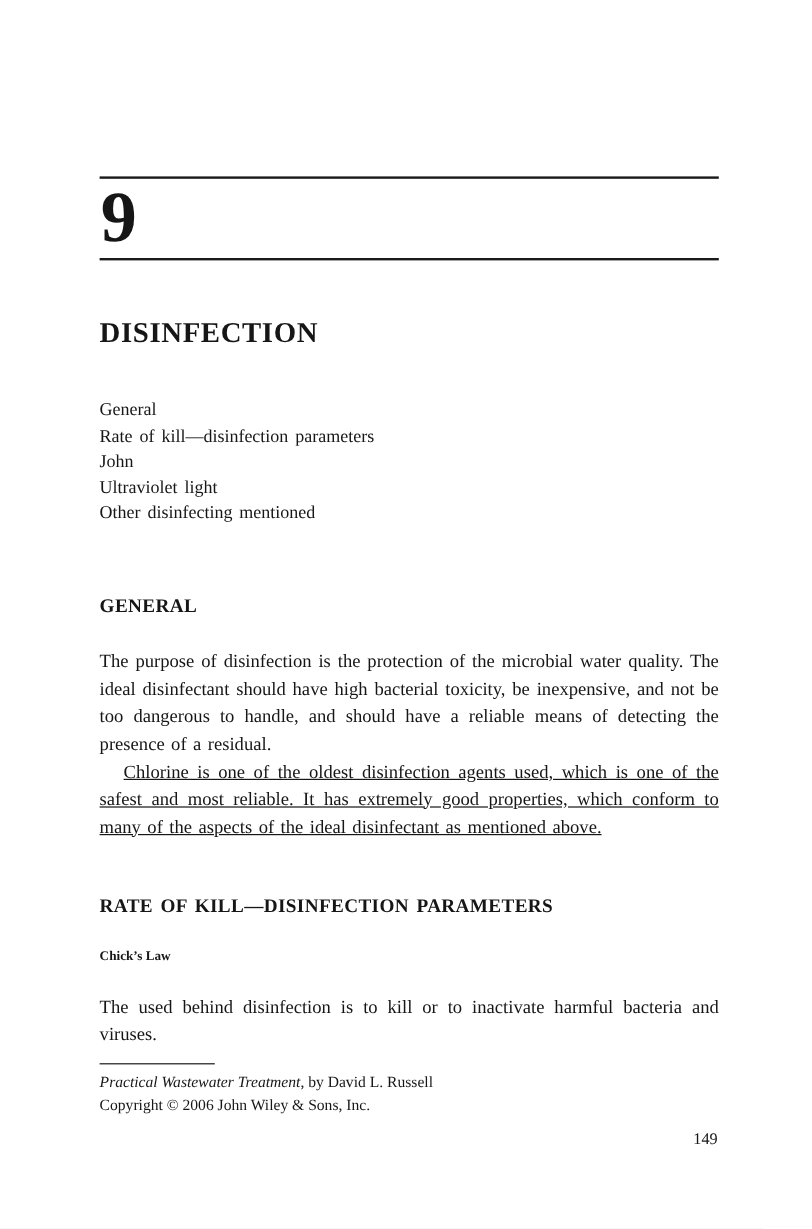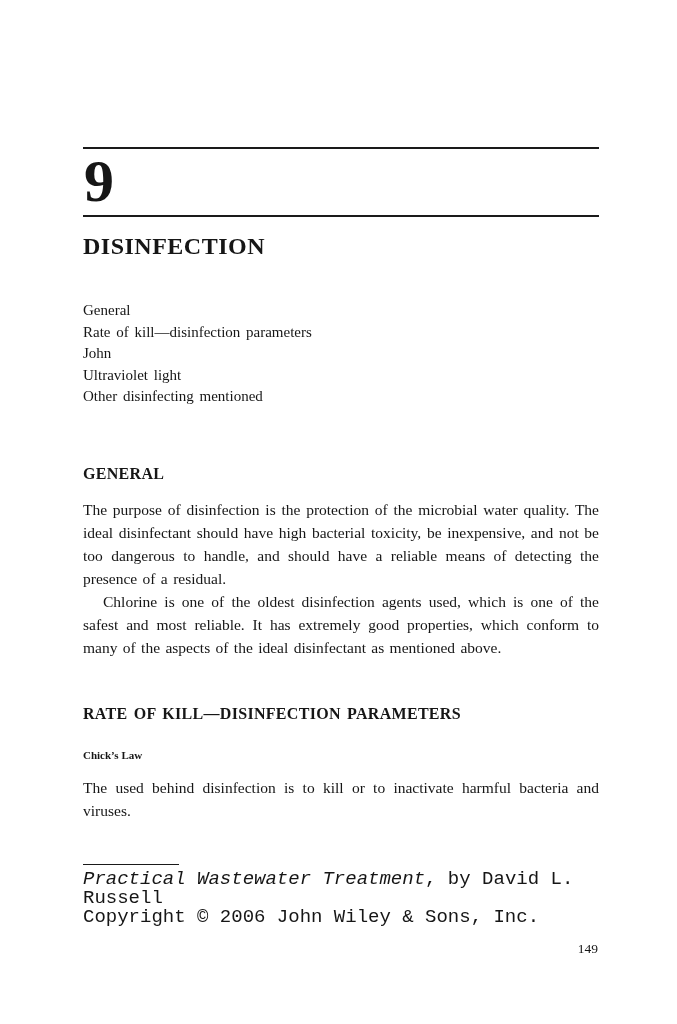--- a/index.html
+++ b/index.html
@@ -32,21 +32,21 @@
   .rule-top { margin-top: 147px; }
   .chapter-number {
     font-size: 60px;
     font-weight: bold;
     line-height: 1;
     margin: 2px 0 0 1px;
     height: 64px;
     letter-spacing: 0;
   }
   .chapter-title {
-    margin-top: 16px;
+    margin-top: 48px;
     font-size: 24px;
     font-weight: bold;
     letter-spacing: 0.5px;
   }
   .outline {
     list-style: none;
     margin: 40px 0 0 0;
     padding: 0;
     font-size: 15px;
   }
@@ -68,30 +68,29 @@
     font-size: 11px;
     font-weight: bold;
   }
   .body-para {
     margin: 0;
     font-size: 15.5px;
     line-height: 23px;
     text-align: justify;
     word-spacing: 1.5px;
   }
-  .para-first { margin-top: 15px; }
-  .para-indent { text-indent: 20px; }
+  .para-first { margin-top: 25px; }
+  .para-indent { text-indent: 20px; text-decoration: underline; }
   .footnote {
     position: absolute;
     left: 83px;
-    top: 864px;
+    top: 886px;
     width: 516px;
-    font-size: 19px;
+    font-size: 13px;
     line-height: 19px;
-    font-family: Liberation Mono, monospace;
   }
   .footnote-rule {
     border: 0;
     border-top: 1.5px solid #1a1a1a;
     width: 96px;
     margin: 0 0 5px 0;
   }
   .footnote-title { font-style: italic; }
   .page-number {
     position: absolute;

